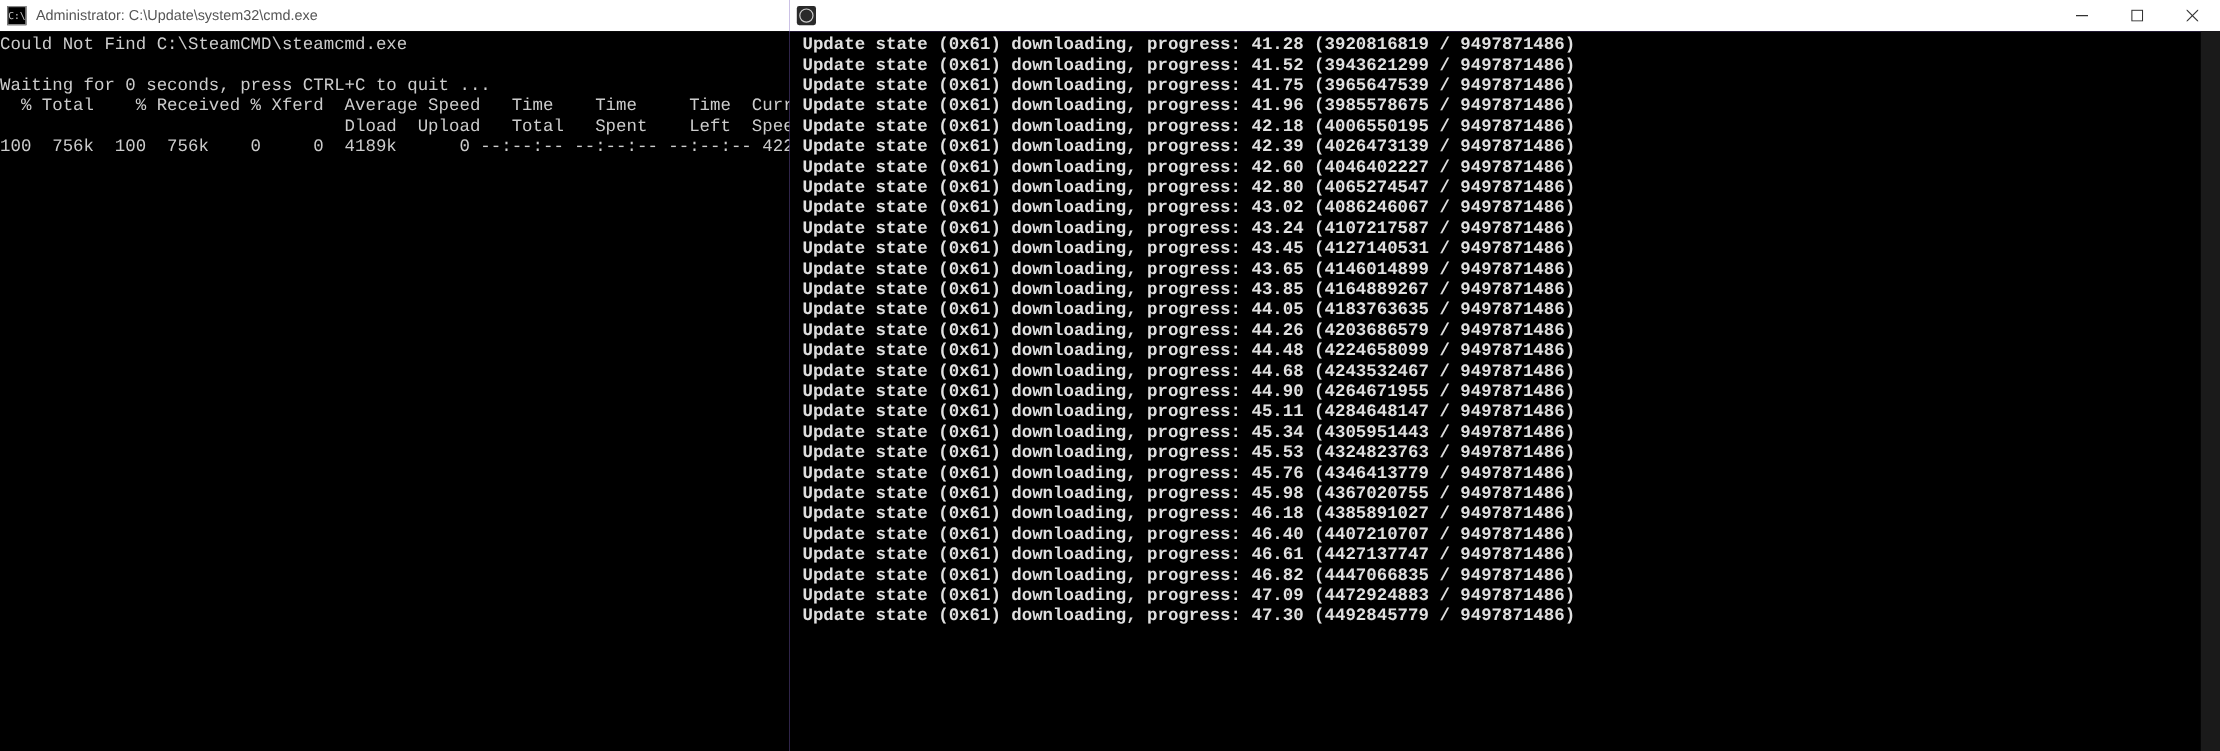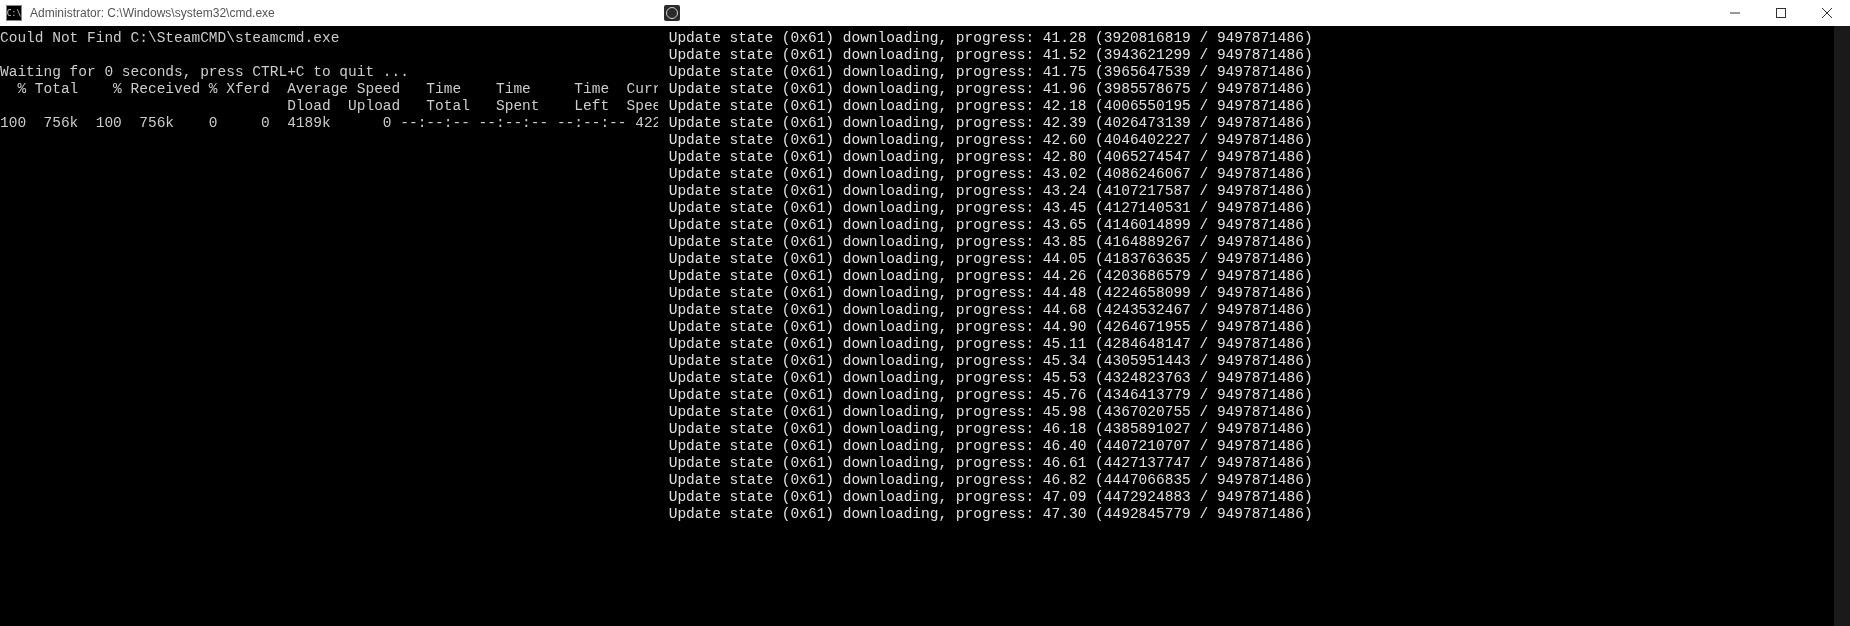--- a/index.html
+++ b/index.html
@@ -10,21 +10,21 @@
       font-family: Consolas, 'Courier New', monospace;
       font-size: 14px;
       overflow: hidden;
     }
     .window {
       display: flex;
       flex-direction: column;
       height: 100%;
     }
     .left-window { width: 658px; background: #000; }
-    .right-window { flex: 1; background: #8b5cf6; }
+    .right-window { flex: 1; background: #8b5cf6; font-weight: bold; }
     .titlebar {
       height: 26px;
       display: flex;
       align-items: center;
       font-family: 'Segoe UI', Tahoma, sans-serif;
       font-size: 12px;
       user-select: none;
     }
     .titlebar-left {
       background: #fff;
@@ -100,21 +100,21 @@
       background: #1a1a1a;
     }
     .right-window { position: relative; }
   </style>
 </head>
 <body>
 
 <div class="window left-window">
   <div class="titlebar titlebar-left">
     <span class="titlebar-icon cmd-icon">C:\</span>
-    <span class="title-text">Administrator: C:\Windows\system32\cmd.exe</span>
+    <span class="title-text">Administrator: C:\Update\system32\cmd.exe</span>
   </div>
   <div class="terminal" id="left-term">Could Not Find C:\SteamCMD\steamcmd.exe
 
 Waiting for 0 seconds, press CTRL+C to quit ...
   % Total    % Received % Xferd  Average Speed   Time    Time     Time  Current
                                  Dload  Upload   Total   Spent    Left  Speed
 100  756k  100  756k    0     0  4189k      0 --:--:-- --:--:-- --:--:-- 4227k</div>
 </div>
 
 <div class="window right-window">

